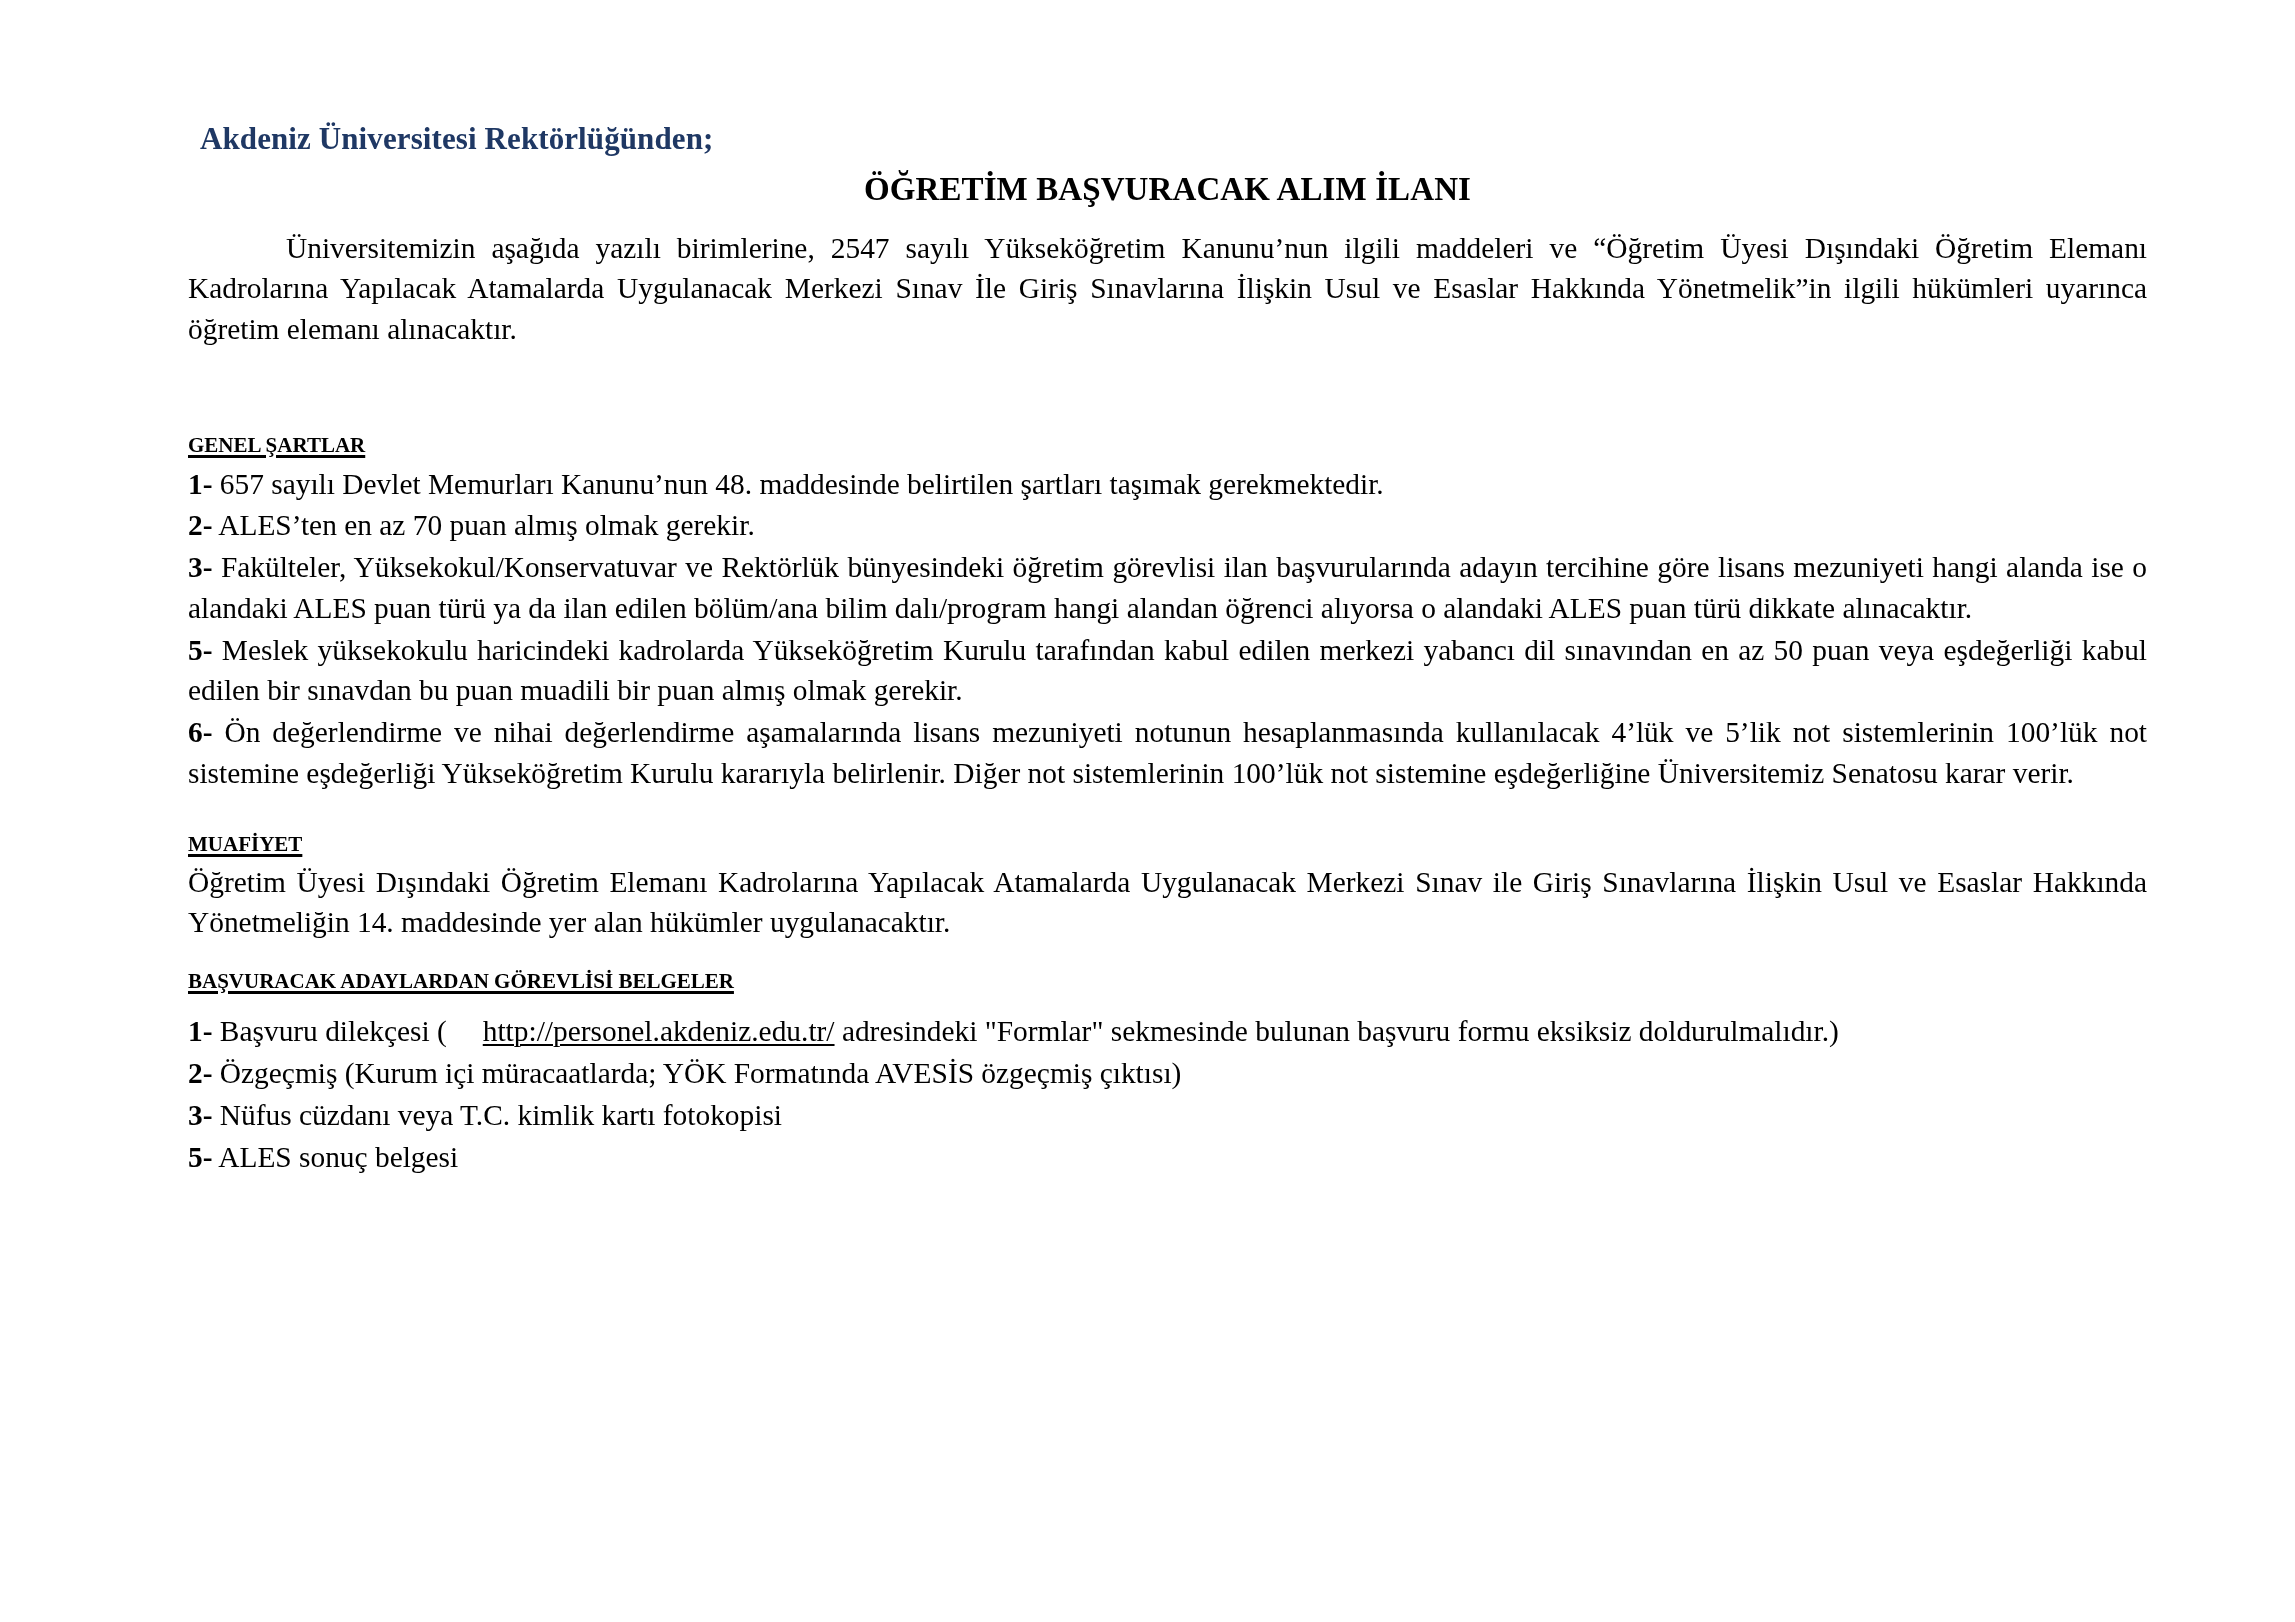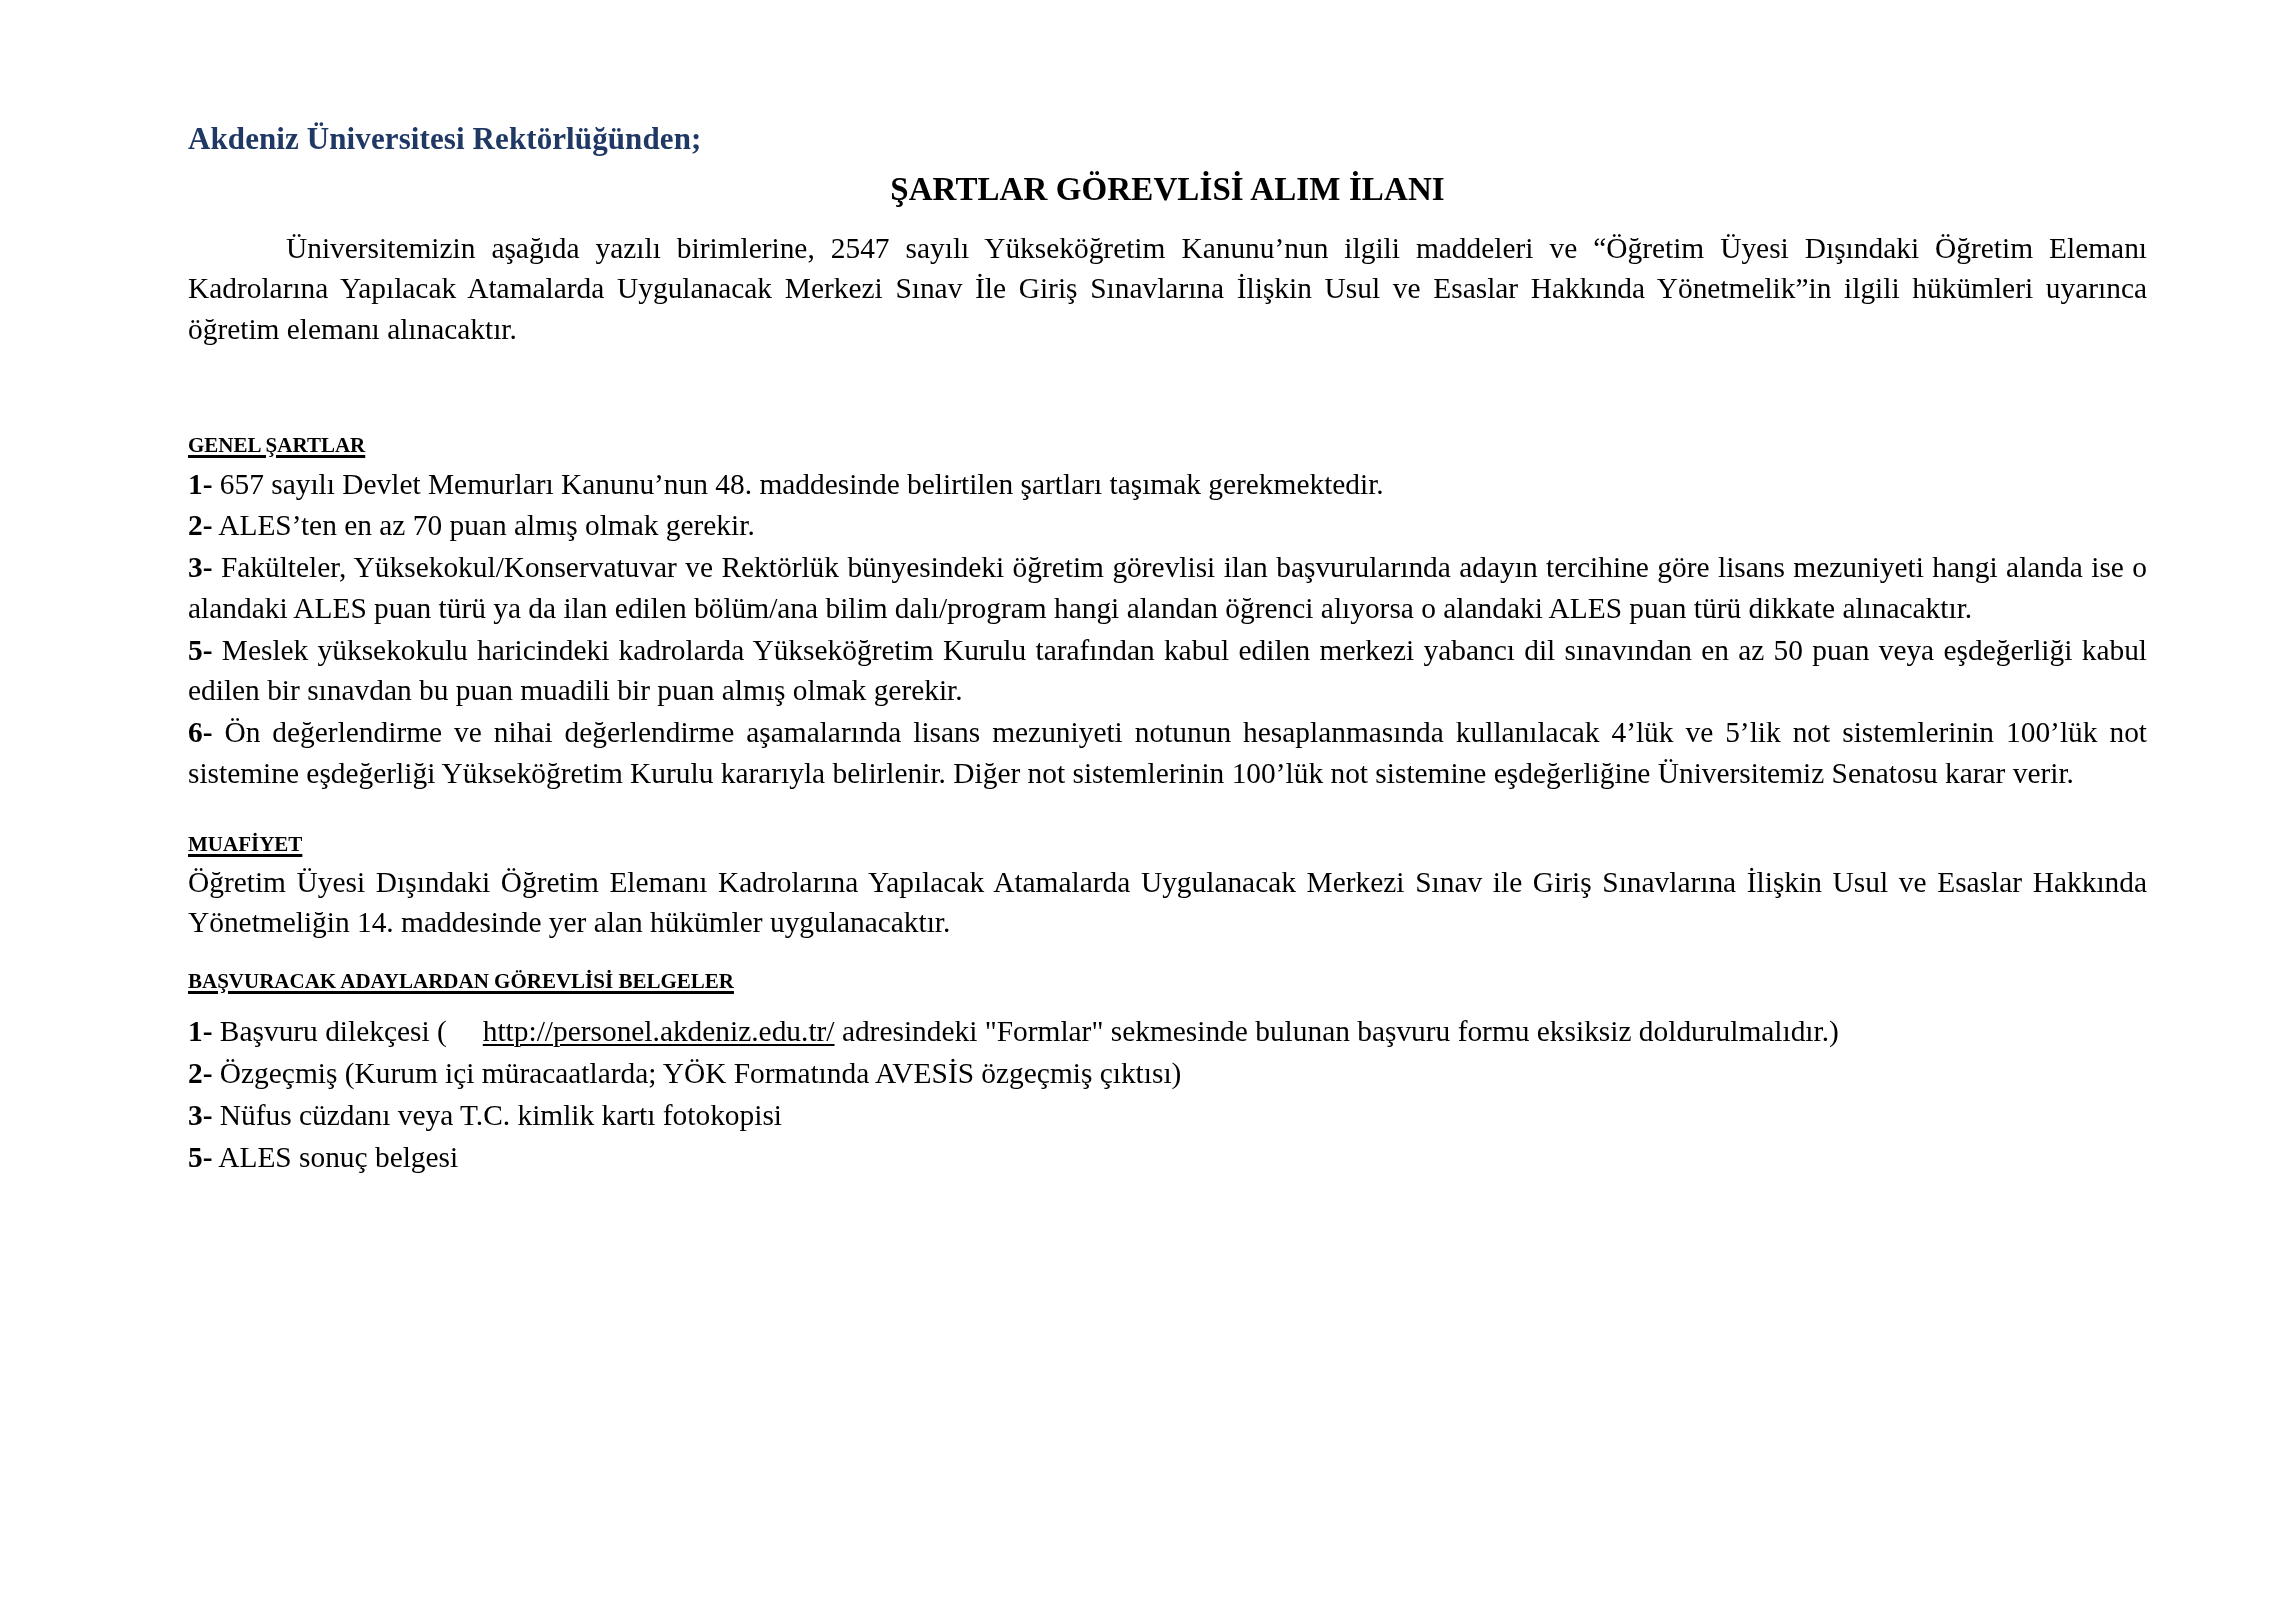--- a/index.html
+++ b/index.html
@@ -26,21 +26,21 @@
     top: 122px;
     width: 1959px;
   }
 
   
   .org-header {
     color: #1F3864;
     font-weight: bold;
     font-size: 31px;
     line-height: 1.12;
-    margin: 0 0 13px 0;
+    margin: 0 0 13px 12px;
     letter-spacing: 0.1px;
   }
   .doc-title {
     text-align: center;
     font-weight: bold;
     font-size: 33px;
     line-height: 1.2;
     margin: 0 0 18.3px 0;
     letter-spacing: 0.1px;
   }
@@ -96,21 +96,21 @@
   .section-block { margin: 0; }
 </style>
 </head>
 <body>
 
 <div class="page">
   <div class="content">
 
     <div class="org-header">Akdeniz Üniversitesi Rektörlüğünden;</div>
 
-    <div class="doc-title">ŞARTLAR GÖREVLİSİ ALIM İLANI</div>
+    <div class="doc-title">ÖĞRETİM BAŞVURACAK ALIM İLANI</div>
 
     <p class="body-par intro">Üniversitemizin aşağıda yazılı birimlerine, 2547 sayılı Yükseköğretim Kanunu’nun ilgili maddeleri ve “Öğretim Üyesi Dışındaki Öğretim Elemanı Kadrolarına Yapılacak Atamalarda Uygulanacak Merkezi Sınav İle Giriş Sınavlarına İlişkin Usul ve Esaslar Hakkında Yönetmelik”in ilgili hükümleri uyarınca öğretim elemanı alınacaktır.</p>
 
     <div class="gap-xl"></div>
 
     <div class="section-block">
       <div class="section-head">GENEL ŞARTLAR</div>
 
       <ul class="itemlist">
         <li><span class="num">1-</span> <span>657 sayılı Devlet Memurları Kanunu’nun 48. maddesinde belirtilen şartları taşımak gerekmektedir.</span></li>

